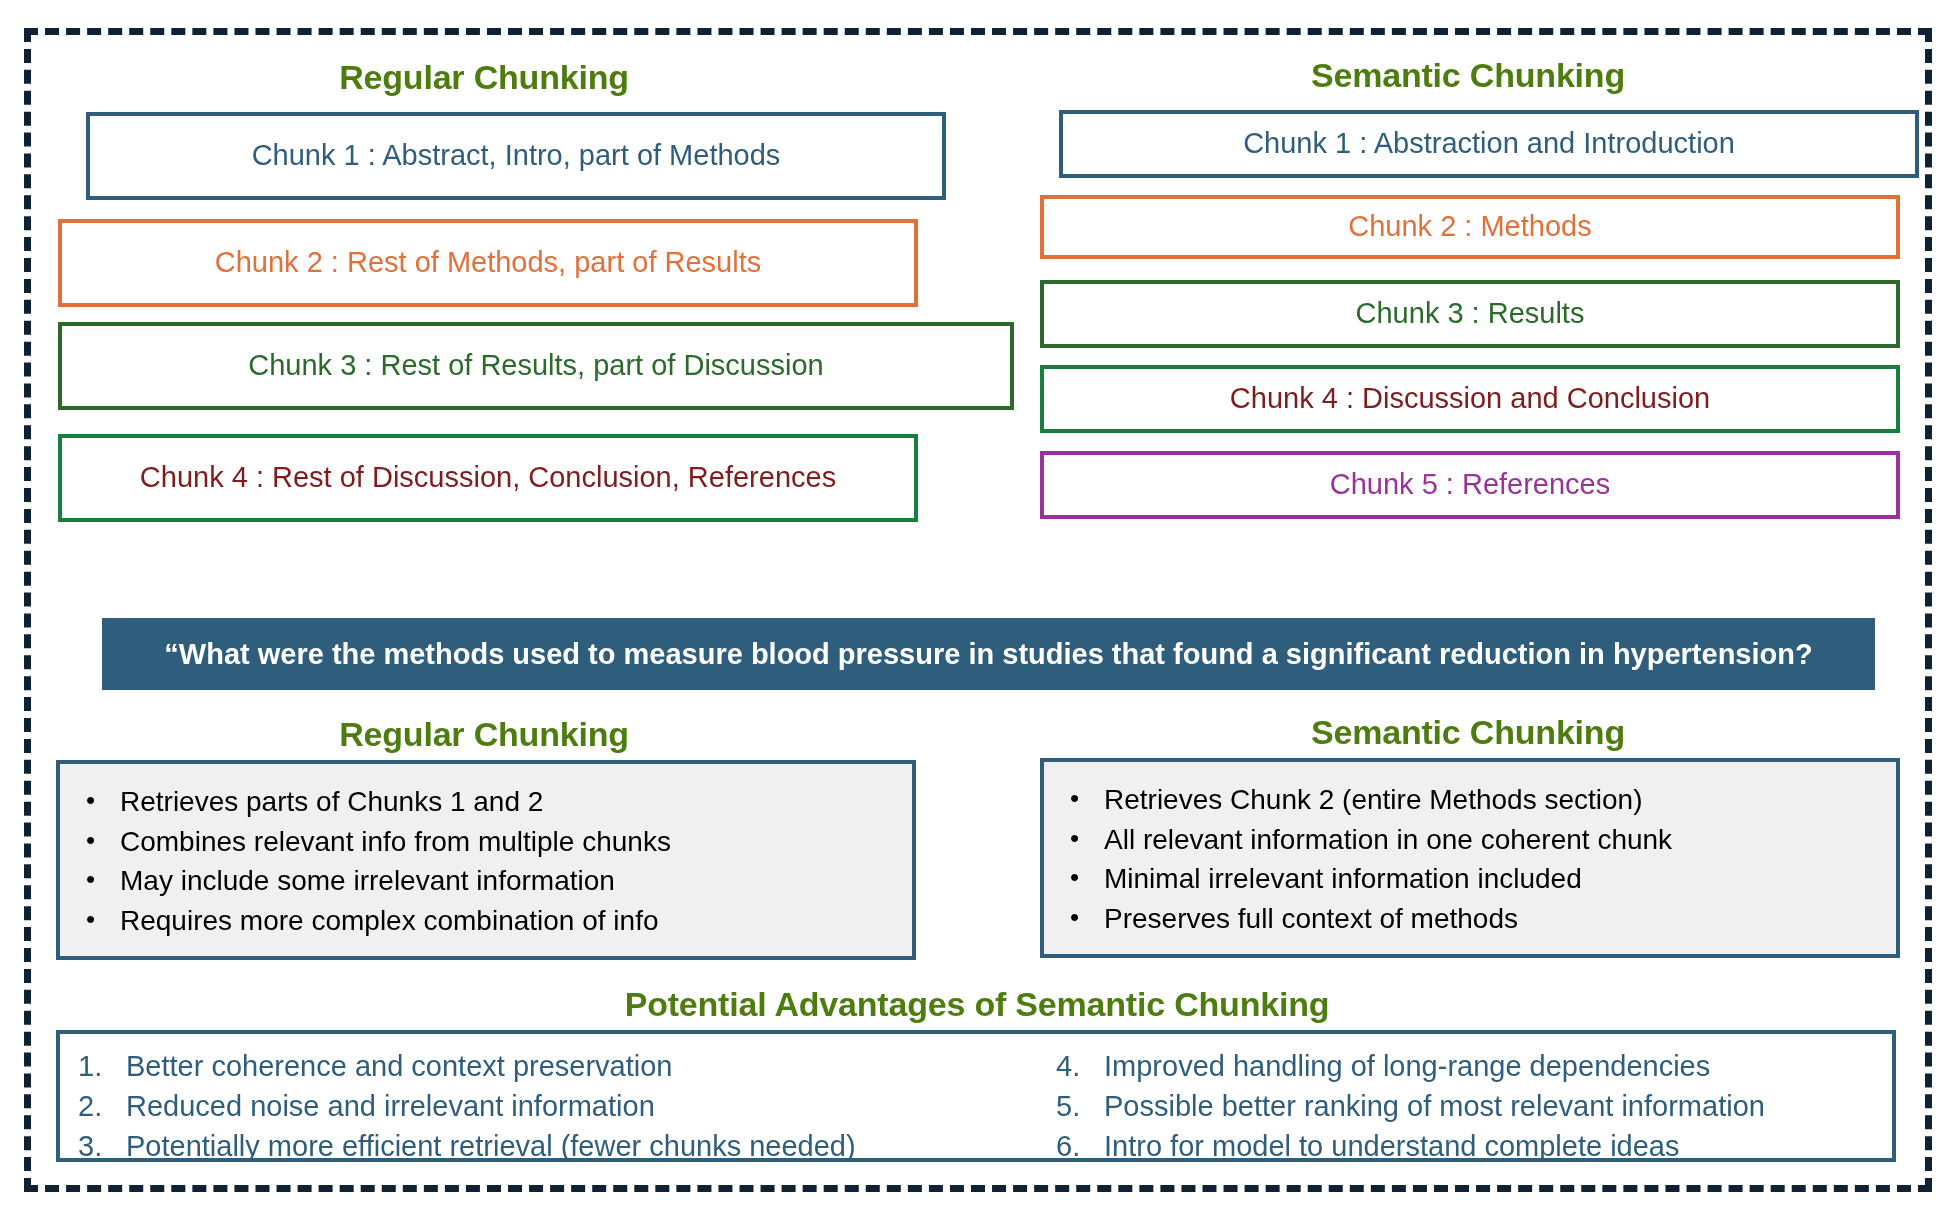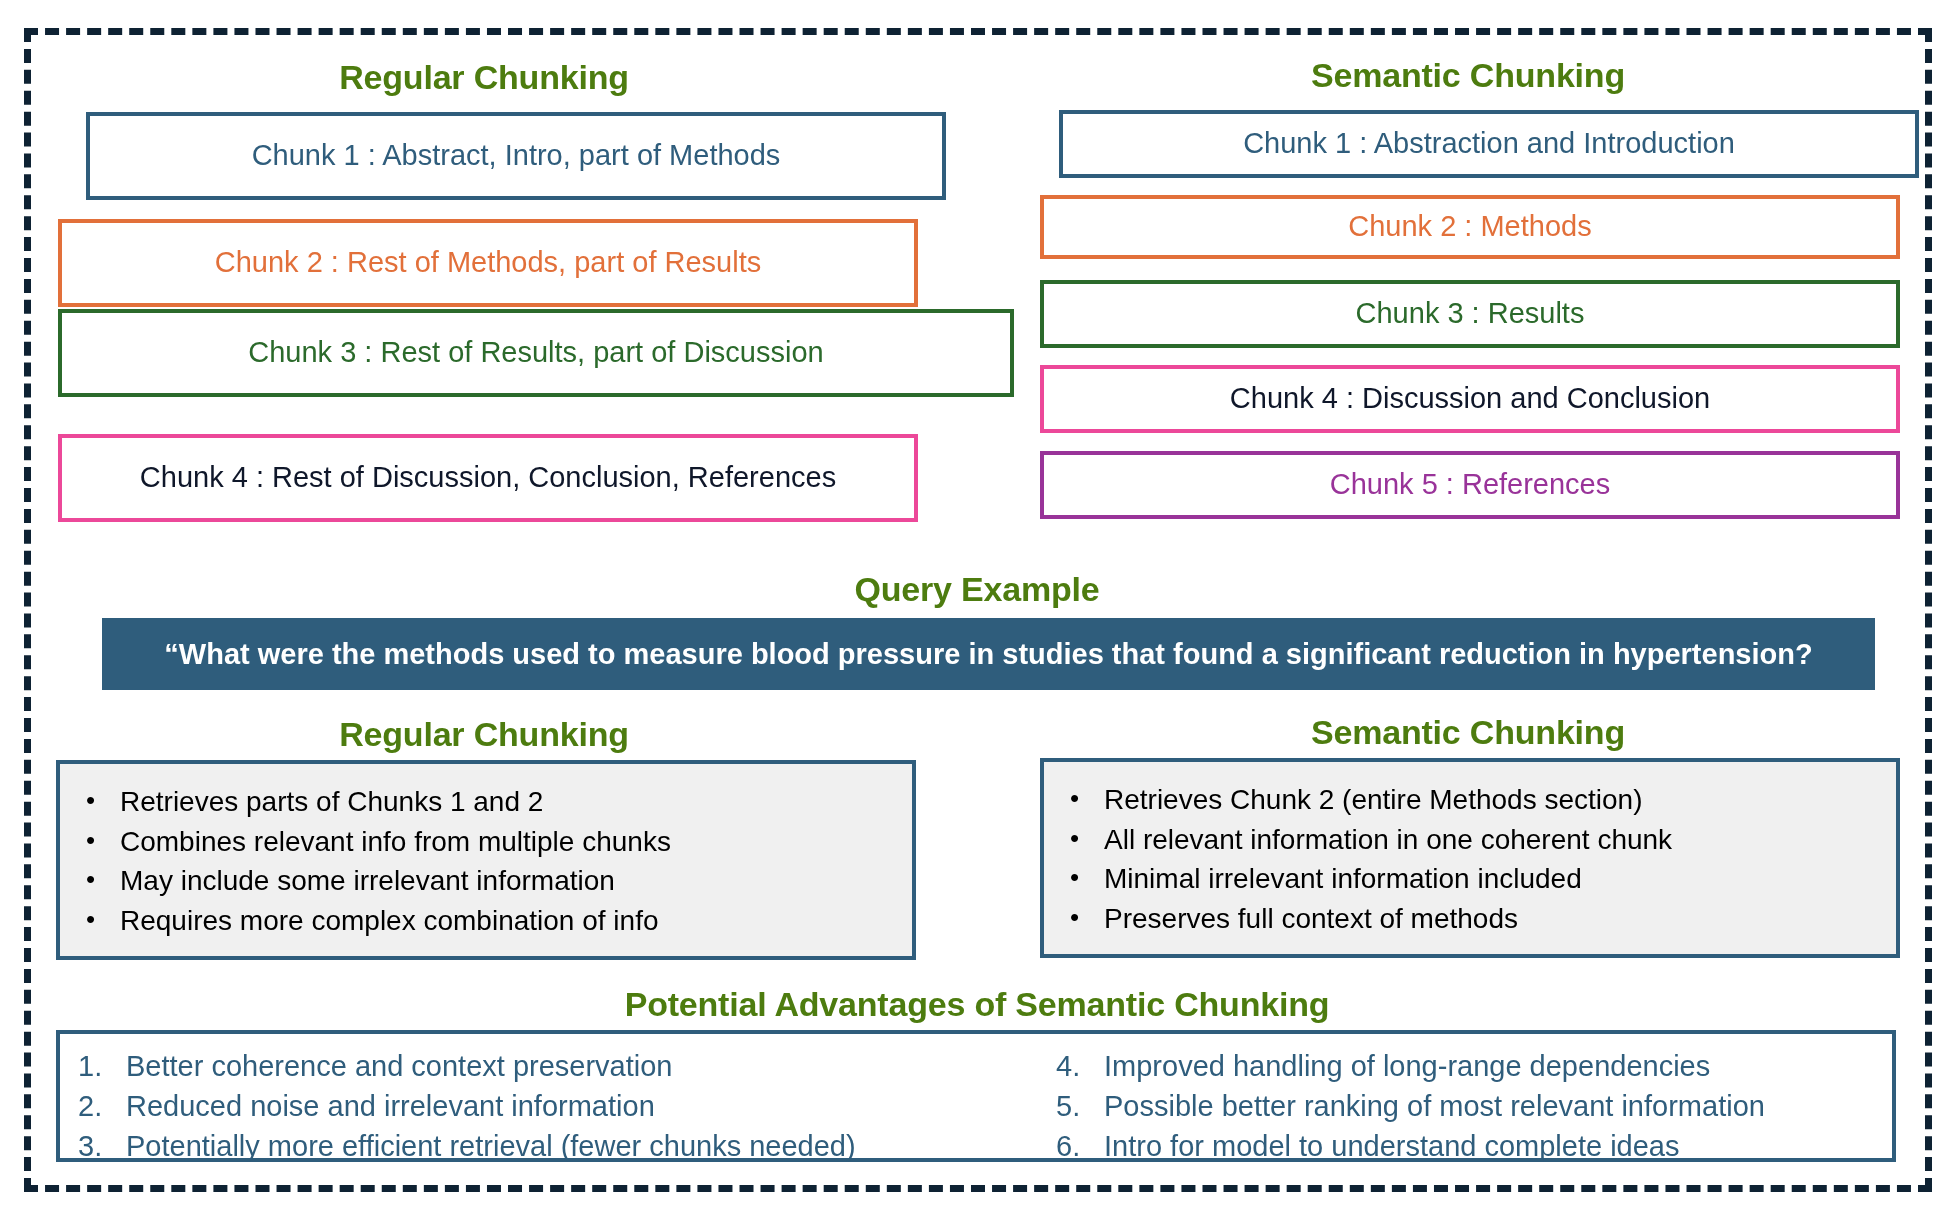--- a/index.html
+++ b/index.html
@@ -49,21 +49,21 @@
     justify-content: center;
     background: #ffffff;
     font-size: 29px;
     text-align: center;
     line-height: 1.1;
   }
 
   .c-darkblue  { border: 4px solid #2F5D7C; color: #2F5D7C; }
   .c-orange    { border: 4px solid #E2703A; color: #E2703A; }
   .c-green     { border: 4px solid #2B6A2B; color: #2B6A2B; }
-  .c-lightblue { border: 4px solid #ec4899; color: #0f172a; }
+  .c-lightblue { border: 4px solid #15803d; color: #7f1d1d; }
   .c-purple    { border: 4px solid #993399; color: #993399; }
 
   
   .query-banner {
     position: absolute;
     display: flex;
     align-items: center;
     justify-content: center;
     background: #2F5D7C;
     color: #ffffff;
@@ -140,35 +140,34 @@
   <div class="outer-frame"></div>
 
   <div class="heading" style="left:56px; top:58px; width:856px;">Regular Chunking</div>
 
   <div class="heading" style="left:1040px; top:56px; width:856px;">Semantic Chunking</div>
 
   <div class="chunk-box c-darkblue" style="left:58px; top:112px; width:860px; height:88px;margin-left:28px;">Chunk 1 : Abstract, Intro, part of Methods</div>
 
   <div class="chunk-box c-orange" style="left:58px; top:219px; width:860px; height:88px;">Chunk 2 : Rest of Methods, part of Results</div>
 
-  <div class="chunk-box c-green" style="left:58px; top:309px; width:956px; height:88px;">Chunk 3 : Rest of Results, part of Discussion</div>
+  <div class="chunk-box c-green" style="left:58px; top:322px; width:956px; height:88px;">Chunk 3 : Rest of Results, part of Discussion</div>
 
   <div class="chunk-box c-lightblue" style="left:58px; top:434px; width:860px; height:88px;">Chunk 4 : Rest of Discussion, Conclusion, References</div>
 
   <div class="chunk-box c-darkblue" style="left:1040px; top:110px; width:860px; height:68px;margin-left:19px;">Chunk 1 : Abstraction and Introduction</div>
 
   <div class="chunk-box c-orange" style="left:1040px; top:195px; width:860px; height:64px;">Chunk 2 : Methods</div>
 
   <div class="chunk-box c-green" style="left:1040px; top:280px; width:860px; height:68px;">Chunk 3 : Results</div>
 
   <div class="chunk-box c-lightblue" style="left:1040px; top:365px; width:860px; height:68px;">Chunk 4 : Discussion and Conclusion</div>
 
   <div class="chunk-box c-purple" style="left:1040px; top:451px; width:860px; height:68px;">Chunk 5 : References</div>
 
-  <div class="heading" style="left:577px; top:570px; width:800px;">Query Example</div>
 
   <div class="query-banner" style="left:102px; top:618px; width:1773px; height:72px;">“What were the methods used to measure blood pressure in studies that found a significant reduction in hypertension?</div>
 
   <div class="heading" style="left:56px; top:715px; width:856px;">Regular Chunking</div>
 
   <div class="heading" style="left:1040px; top:713px; width:856px;">Semantic Chunking</div>
 
   <div class="bullet-panel" style="left:56px; top:760px; width:860px; height:200px;">
 
     <div class="bullet-row">

